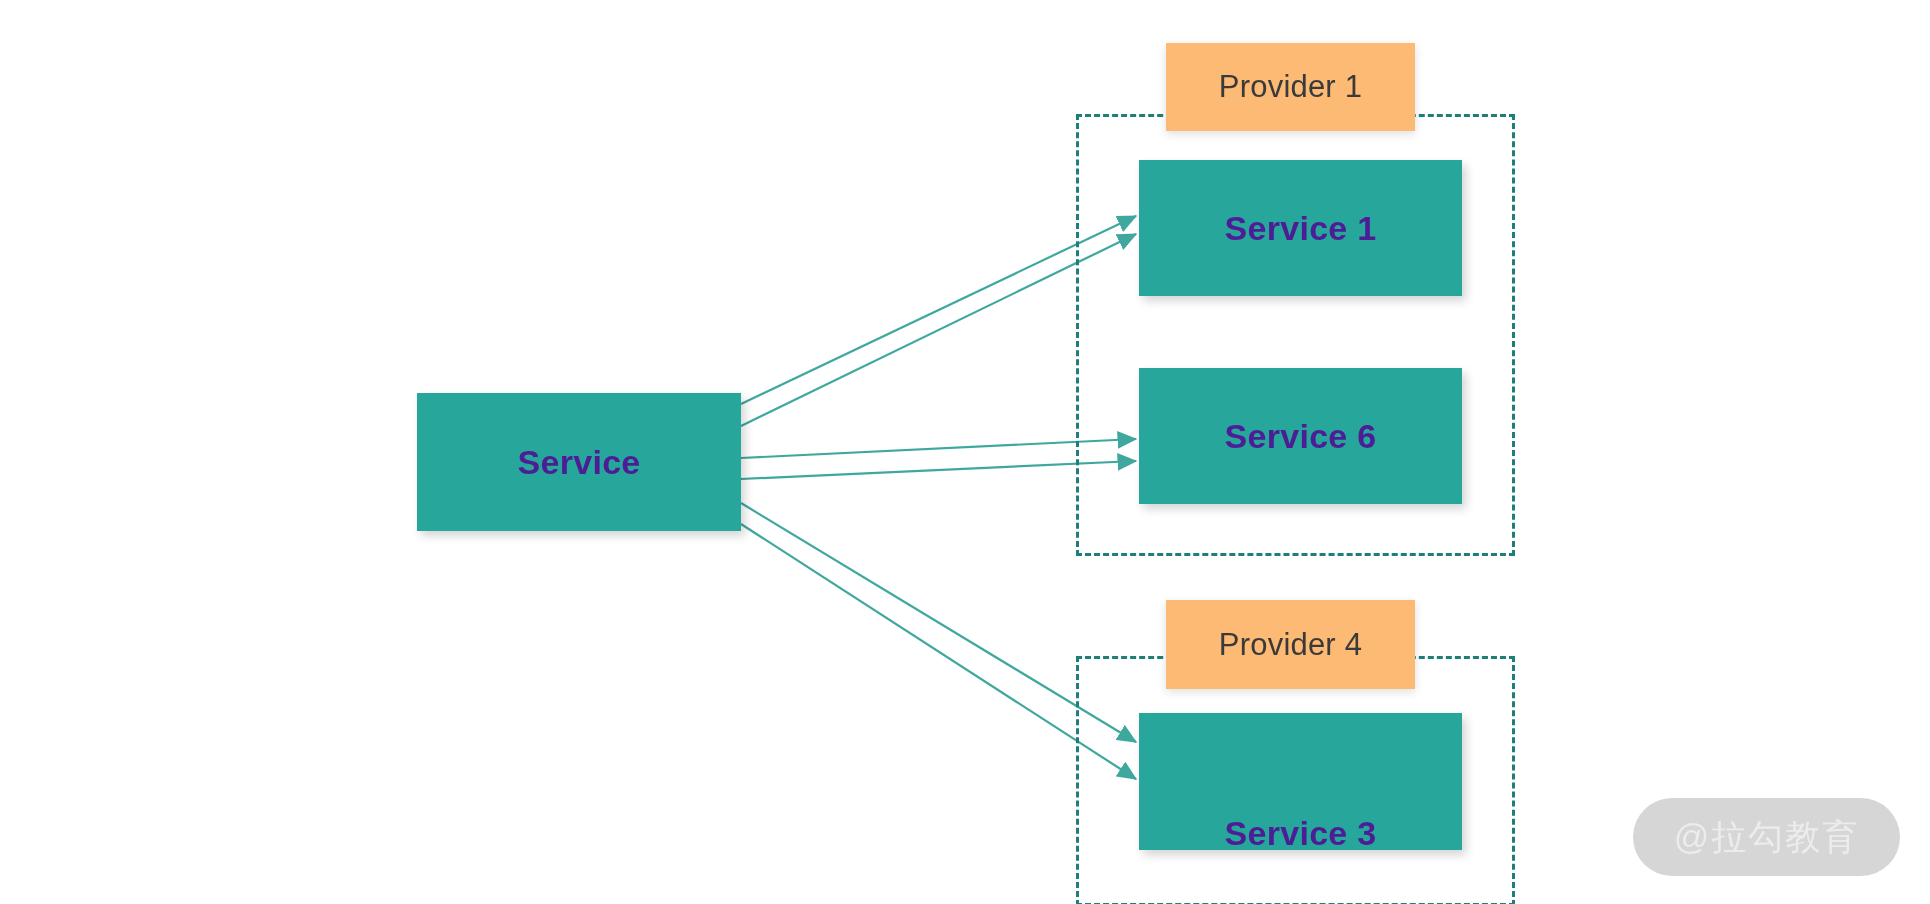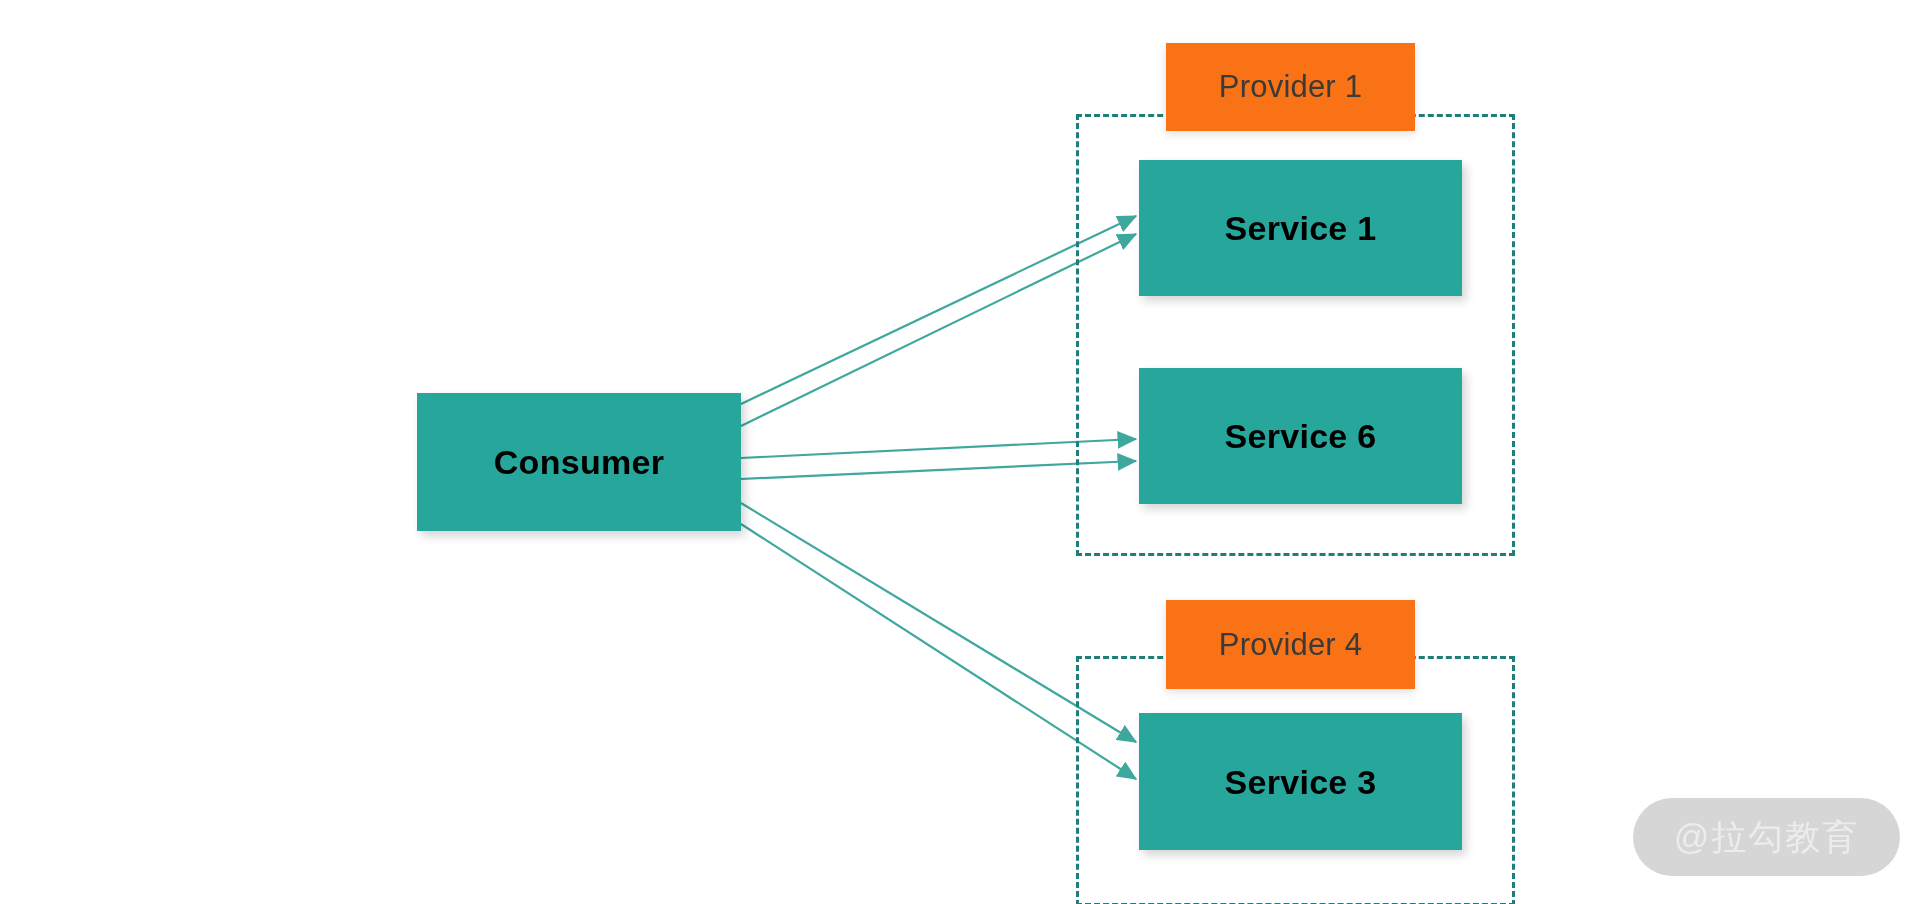--- a/index.html
+++ b/index.html
@@ -32,21 +32,21 @@
   
   .provider-group {
     position: absolute;
     box-sizing: border-box;
     border: 3px dashed #1e7e78;
     background: transparent;
   }
   .provider-label {
     position: absolute;
     box-sizing: border-box;
-    background: #f97316;
+    background: #fdba74;
     color: #3a3a3a;
     font-size: 31px;
     font-weight: 400;
     letter-spacing: 0.2px;
     display: flex;
     align-items: center;
     justify-content: center;
     box-shadow: 0 3px 9px rgba(0,0,0,0.13);
     white-space: nowrap;
   }
@@ -60,21 +60,21 @@
     display: flex;
     align-items: center;
     justify-content: center;
     box-shadow: 4px 5px 9px rgba(0,0,0,0.17);
     white-space: nowrap;
   }
   .node-box .node-label {
     font-size: 34px;
     font-weight: 600;
     letter-spacing: 0.3px;
-    color: #000000;
+    color: #4c1d95;
     line-height: 1;
   }
 
   
   .watermark {
     position: absolute;
     display: flex;
     align-items: center;
     justify-content: center;
     background: #d4d4d4;
@@ -103,21 +103,21 @@
     <line x1="741" y1="426" x2="1136" y2="234" stroke="#3fa89e" stroke-width="2.2" marker-end="url(#arrowhead)"></line>
 
     <line x1="741" y1="458" x2="1136" y2="439" stroke="#3fa89e" stroke-width="2.2" marker-end="url(#arrowhead)"></line>
     <line x1="741" y1="479" x2="1136" y2="461" stroke="#3fa89e" stroke-width="2.2" marker-end="url(#arrowhead)"></line>
 
     <line x1="741" y1="503" x2="1136" y2="742" stroke="#3fa89e" stroke-width="2.2" marker-end="url(#arrowhead)"></line>
     <line x1="741" y1="524" x2="1136" y2="779" stroke="#3fa89e" stroke-width="2.2" marker-end="url(#arrowhead)"></line>
   </svg>
 
   <div class="node-box" style="left:417px; top:393px; width:324px; height:138px;">
-    <span class="node-label">Consumer</span>
+    <span class="node-label">Service</span>
   </div>
 
   <div class="provider-group" style="left:1076px; top:114px; width:439px; height:442px;"></div>
 
   <div class="provider-label" style="left:1166px; top:43px; width:249px; height:88px;">
     <span>Provider 1</span>
   </div>
 
   <div class="node-box" style="left:1139px; top:160px; width:323px; height:136px;">
     <span class="node-label">Service 1</span>
@@ -126,21 +126,21 @@
   <div class="node-box" style="left:1139px; top:368px; width:323px; height:136px;">
     <span class="node-label">Service 6</span>
   </div>
 
   <div class="provider-group" style="left:1076px; top:656px; width:439px; height:250px;"></div>
 
   <div class="provider-label" style="left:1166px; top:600px; width:249px; height:89px;">
     <span>Provider 4</span>
   </div>
 
-  <div class="node-box" style="left:1139px; top:713px; width:323px; height:137px;">
+  <div class="node-box" style="left:1139px; top:713px; width:323px; height:137px;align-items:flex-end;">
     <span class="node-label">Service 3</span>
   </div>
 
   <div class="watermark" style="left:1633px; top:798px; width:267px; height:78px;">
     <span>@拉勾教育</span>
   </div>
 
 </div>
 
 </body></html>

